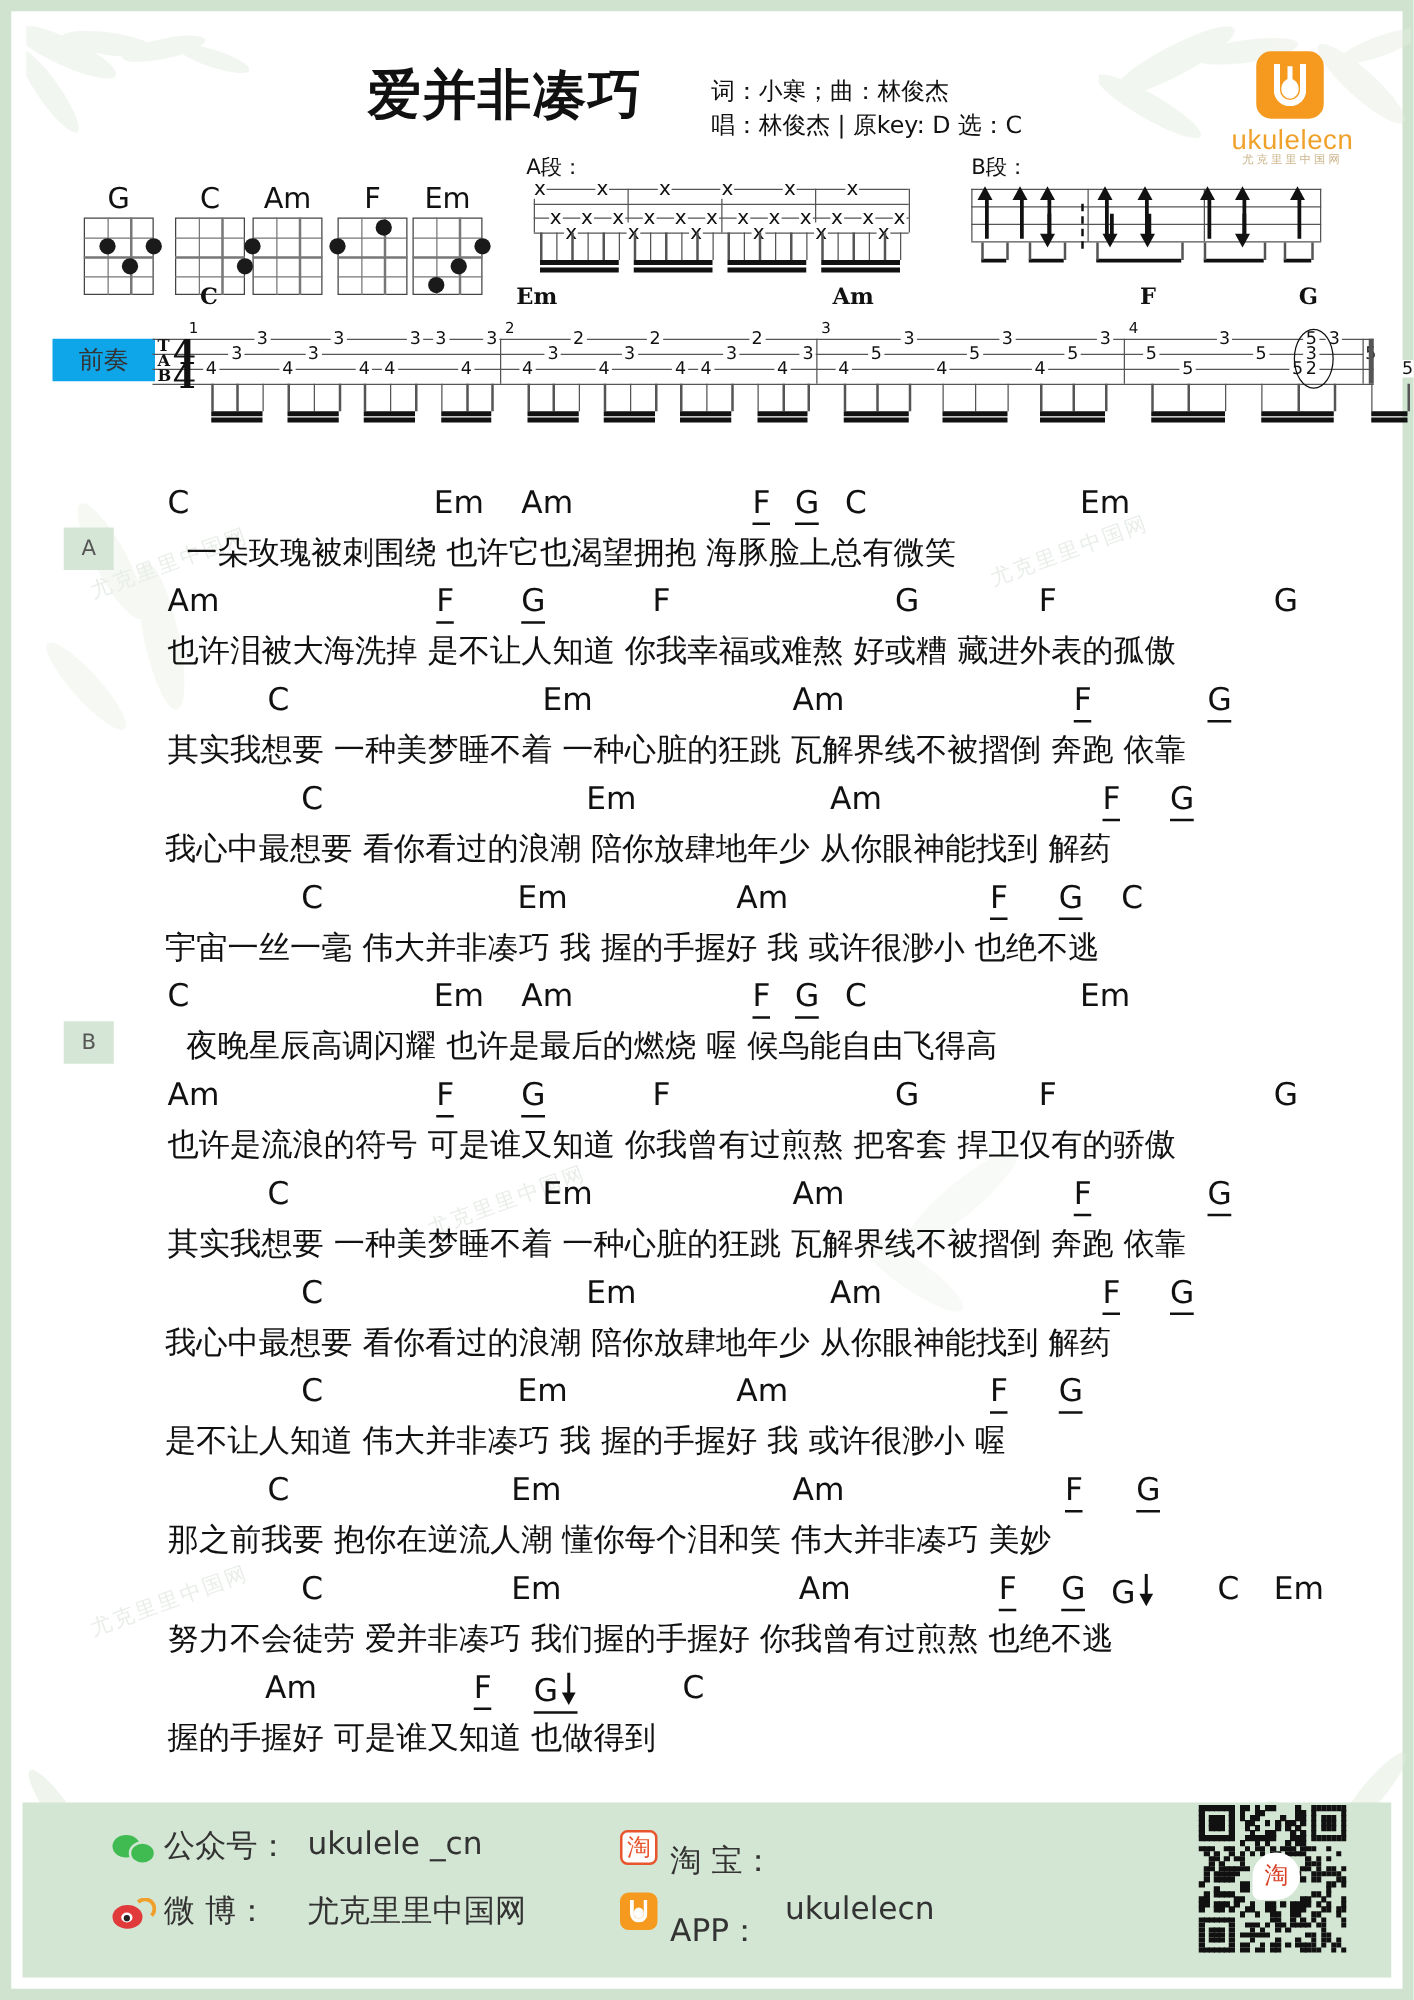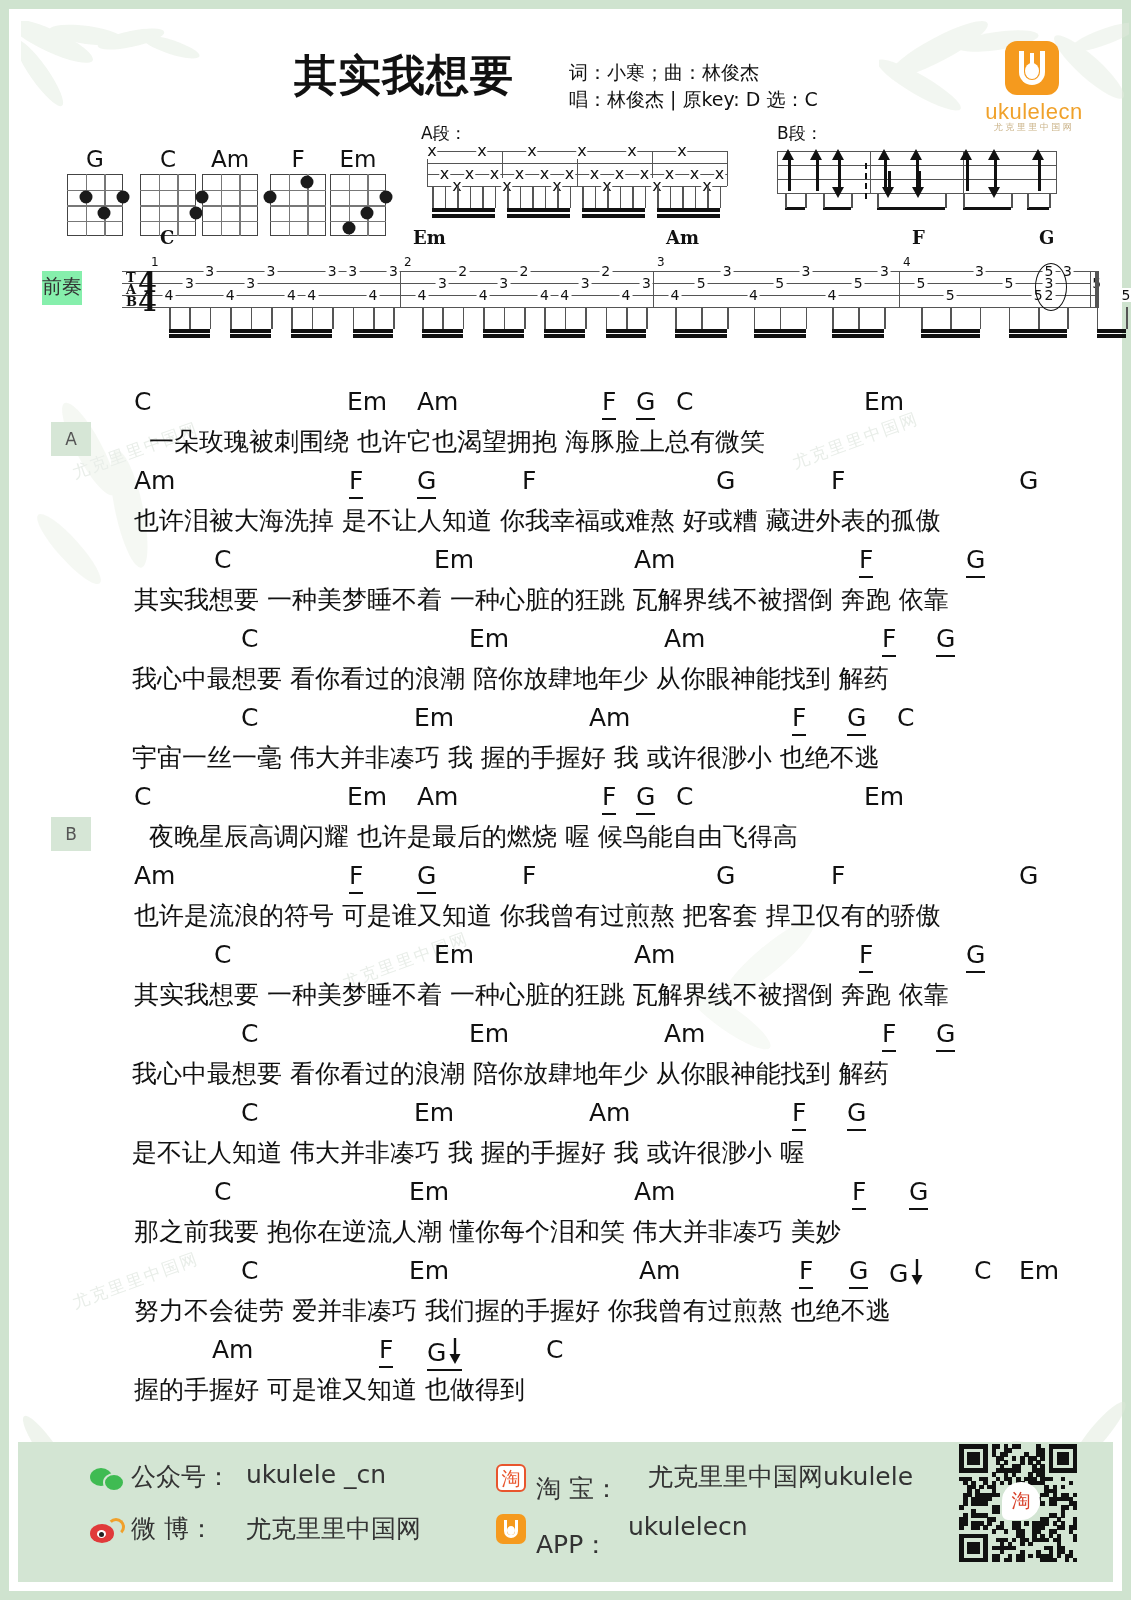--- a/index.html
+++ b/index.html
@@ -56,22 +56,22 @@
   .xmark{position:absolute;font-size:16px;color:#111;font-family:"DejaVu Sans",sans-serif;transform:translate(-50%,-50%);background:#fff;line-height:1;padding:0 1px;}
   .beam{position:absolute;height:4px;background:#111;}
   .stem{position:absolute;width:1.6px;background:#555;}
   .arrow-up,.arrow-dn{position:absolute;width:0;height:0;}
   .arrow-up{border-left:6px solid transparent;border-right:6px solid transparent;border-bottom:11px solid #111;}
   .arrow-dn{border-left:6px solid transparent;border-right:6px solid transparent;border-top:11px solid #111;}
   .ashaft{position:absolute;width:2.5px;background:#111;}
   .dashline{position:absolute;width:0;border-left:2.5px dashed #111;}
 
   
-  .introtag{position:absolute;left:33px;top:262px;width:40px;height:34px;background:#86efac;
-    font-size:20px;color:#333;text-align:center;line-height:34px;font-family:Liberation Mono, monospace;}
+  .introtag{position:absolute;left:33px;top:262px;width:82px;height:34px;background:#0ea5e9;
+    font-size:20px;color:#333;text-align:center;line-height:34px;font-family:Liberation Sans, sans-serif;}
   .tabline{position:absolute;height:1.3px;background:#555;}
   .tabbar{position:absolute;width:1.4px;background:#555;}
   .tabbar.thick{width:3.5px;}
   .tabnum{position:absolute;font-size:14px;color:#111;background:#fff;padding:0 2px;transform:translate(-50%,-50%);font-family:"DejaVu Sans",sans-serif;line-height:1;}
   .measnum{position:absolute;font-size:12px;color:#111;font-family:"DejaVu Sans",sans-serif;}
   .tabletter{position:absolute;font-size:13px;font-weight:bold;color:#111;font-family:"DejaVu Serif",serif;line-height:11px;}
   .timesig{position:absolute;font-size:27px;font-weight:bold;color:#111;font-family:"DejaVu Serif",serif;line-height:21px;}
   .tabchord{position:absolute;font-size:18px;font-weight:bold;color:#111;font-family:"DejaVu Serif",serif;}
   .oval{position:absolute;border:1.6px solid #111;border-radius:50%;}
 
@@ -163,21 +163,21 @@
         <ellipse cx="100" cy="130" rx="50" ry="12" transform="rotate(35 100 130)"></ellipse>
       </g>
     </svg>
   </div>
 
   <div class="wm" style="left:60px;top:430px;">尤克里里中国网</div>
   <div class="wm" style="left:330px;top:940px;">尤克里里中国网</div>
   <div class="wm" style="left:780px;top:420px;">尤克里里中国网</div>
   <div class="wm" style="left:60px;top:1260px;">尤克里里中国网</div>
 
-  <div class="title">其实我想要</div>
+  <div class="title">爱并非凑巧</div>
   <div class="credit l1">词：小寒；曲：林俊杰</div>
   <div class="credit l2">唱：林俊杰 | 原key: D 选：C</div>
 
   <div class="logo-box"></div>
   <div class="logo-u"></div>
   <div class="logo-neck"></div>
   <div class="logo-body"></div>
   <div class="logo-text">ukulelecn</div>
   <div class="logo-sub">尤克里里中国网</div>
 
@@ -623,21 +623,20 @@
       <div class="eye"></div>
         <div class="pupil"></div>
         <div class="pupil2"></div>
         <div class="arc"></div>
     </div>
     <div class="ft" style="left:113px;top:70px;">微   博：</div>
     <div class="ft" style="left:228px;top:70px;">尤克里里中国网</div>
 
     <div class="ficon taobao" style="left:478px;top:22px;">淘</div>
     <div class="ft" style="left:518px;top:18px;margin-top:12px;">淘   宝：</div>
-    <div class="ft" style="left:630px;top:18px;">尤克里里中国网ukulele</div>
 
     <div class="ficon appicon" style="left:478px;top:72px;">
       <div class="u"></div>
         <div class="bd"></div>
     </div>
     <div class="ft" style="left:518px;top:70px;margin-top:16px;">APP：</div>
     <div class="ft" style="left:610px;top:70px;">ukulelecn</div>
 
     <div class="qr">
       <div class="qrgrid" id="qrgrid">

